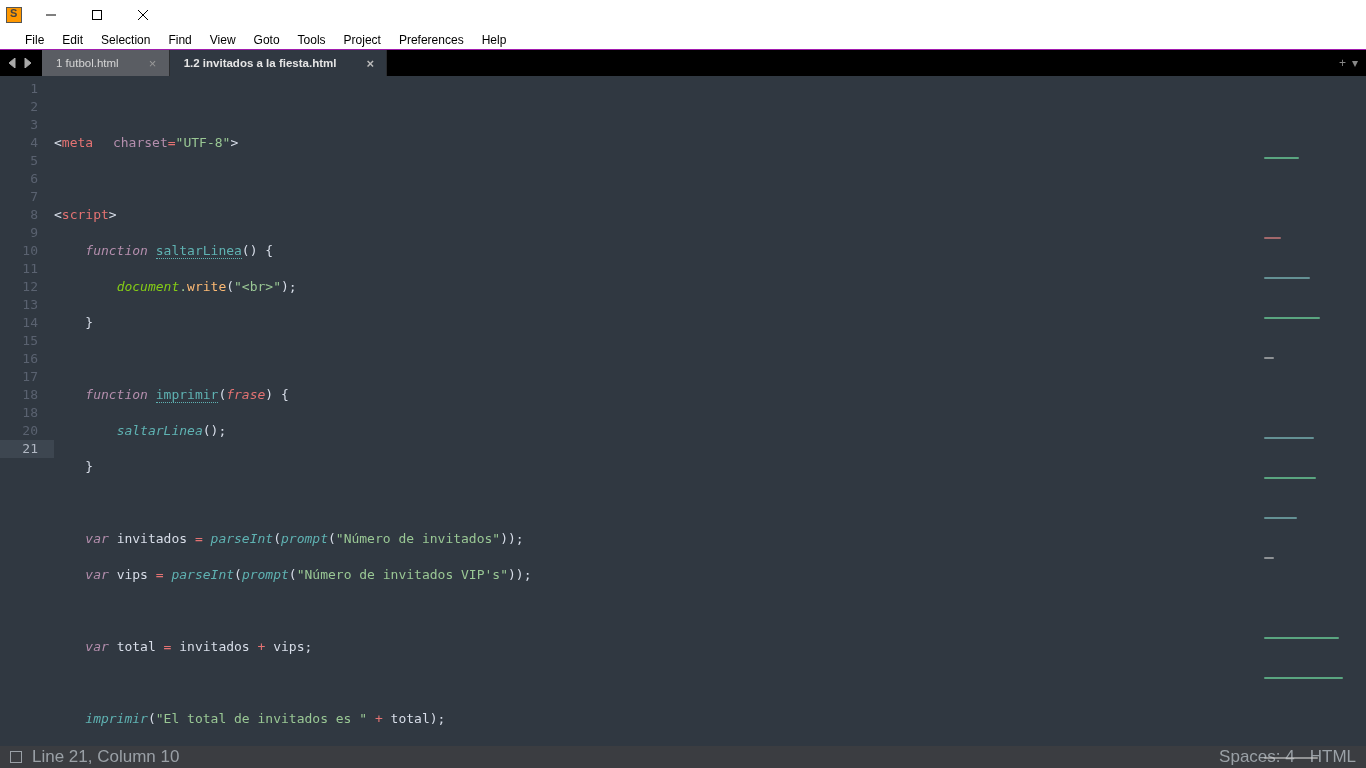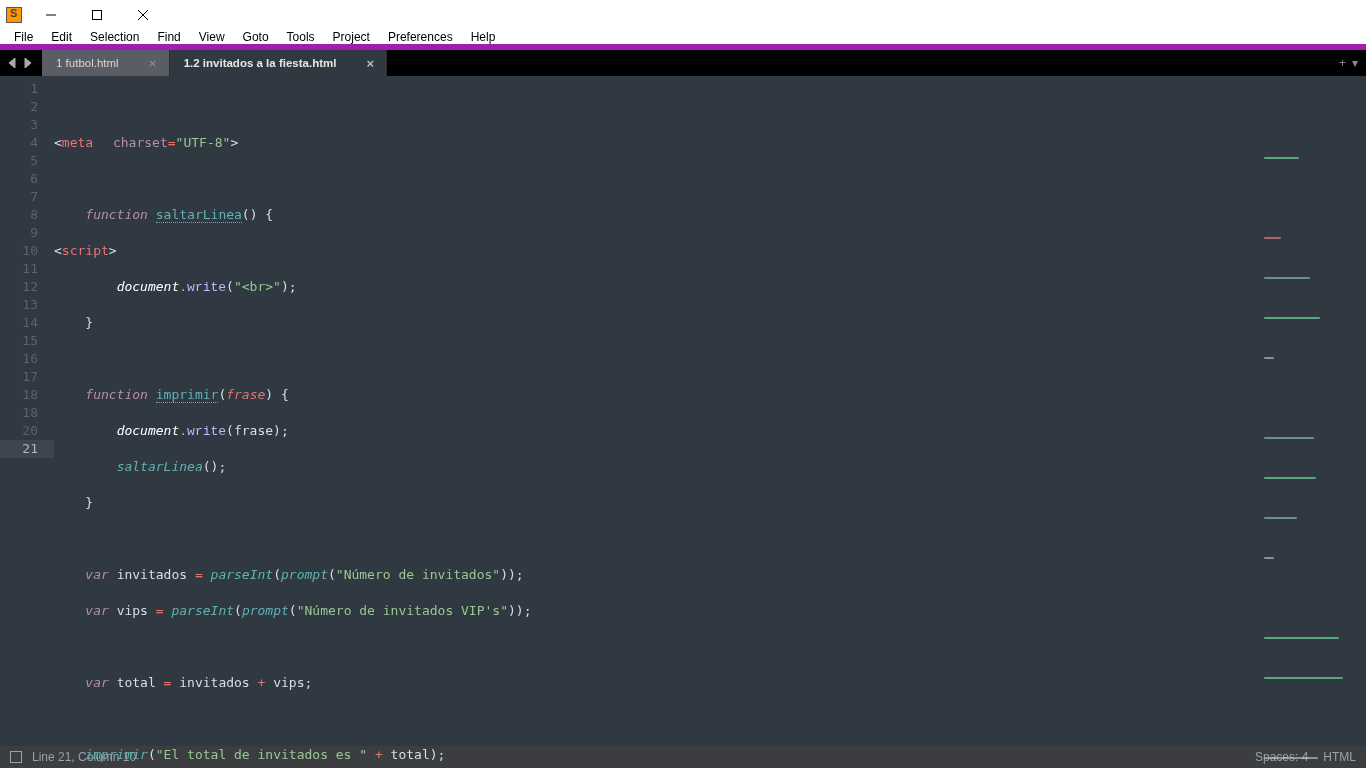--- a/index.html
+++ b/index.html
@@ -4,21 +4,21 @@
 <style>
   * { margin: 0; padding: 0; box-sizing: border-box; }
   html, body { width: 1366px; height: 768px; font-family: "Segoe UI", Tahoma, sans-serif; font-size: 12px; overflow: hidden; background: #fff; }
   .titlebar { height: 30px; background: #fff; display: flex; align-items: center; padding-left: 6px; }
   .app-icon { width: 16px; height: 16px; background: #ff9800; border: 1px solid #555; position: relative; margin-right: 6px; }
   .app-icon::after { content: "S"; position: absolute; left: 3px; top: -1px; font-size: 11px; font-weight: bold; color: #444; }
   .title-text { color: #000; font-size: 12px; flex: 1; }
   .win-controls { display: flex; height: 100%; }
   .win-btn { width: 46px; height: 100%; display: flex; align-items: center; justify-content: center; color: #000; }
   .win-btn svg { stroke: #000; stroke-width: 1; fill: none; }
-  .menubar { height: 20px; background: #fff; display: flex; align-items: center; padding-left: 5px; gap: 0; border-bottom: 6px solid #a21caf; }
+  .menubar { height: 20px; background: #fff; display: flex; align-items: center; padding-left: 16px; gap: 0; border-bottom: 1px solid #a21caf; }
   .menu-item { padding: 2px 9px; color: #000; font-size: 12px; }
   .toolbar { height: 26px; background: #000000; display: flex; align-items: center; }
   .nav-btns { display: flex; gap: 2px; padding: 0 8px; }
   .nav-arrow { width: 12px; height: 12px; }
   .nav-arrow svg { stroke: #aaa; fill: #aaa; }
   .tabs { display: flex; height: 100%; flex: 1; }
   .tab { height: 100%; display: flex; align-items: center; padding: 0 10px 0 14px; gap: 28px; font-size: 11.5px; color: #bcbcbc; background: #3b3d41; position: relative; border-right: 1px solid #2a2c2f; }
   .tab.inactive { background: #5a5d63; color: #d6d6d6; }
   .tab.active { background: #303841; color: #e6e6e6; font-weight: bold; }
   .tab-close { color: #999; font-size: 13px; width: 12px; text-align: center; }
@@ -33,29 +33,29 @@
   .tag-angle { color:#d8dee9; }
   .tag-name { color:#e57373; }
   .attr-name { color:#b48ead;margin-left:12px; }
   .attr-val { color:#99c794; }
   .op { color:#e57373; }
   .kw { color:#b48ead; font-style:italic; }
   .fn { color:#5fb3b3; }
   .fn-ital { color:#5fb3b3; font-style:italic; }
   .paren { color:#d8dee9; }
   .param-kw { color:#e57373; font-style:italic; }
-  .builtin { color:#ffffff; font-style:italic; }
+  .builtin { color:#84cc16; font-style:italic; }
   .dot { color:#99c794; }
-  .prop { color:#c4b5fd;font-family:Liberation Mono, monospace; }
+  .prop { color:#fdba74; }
   .string { color:#99c794; }
   .varname { color:#d8dee9; }
   .semicolon { color:#d8dee9; }
   .minimap { position:absolute; top:4px; right:6px; width:96px; height:80px; opacity:0.6; }
   .minimap .mline { height:2px; margin:1px 0; border-radius:1px; }
-  .statusbar { height:22px; background:#3b3d41; color:#9aa0a6; display:flex; align-items:center; font-size:12px; padding:0 10px; }
+  .statusbar { height:22px; background:#3b3d41; color:#9aa0a6; display:flex; align-items:center; font-size:17px; padding:0 10px; }
   .statusbar .spacer { flex:1; }
   .status-icon { width:12px; height:12px; border:1px solid #9aa0a6; margin-right:10px; }
   .status-item { margin-left: 15px; }
   .underline-dotted { border-bottom:1px dotted #5fb3b3; }
 </style>
 </head>
 <body>
 
 <div class="titlebar">
   <div class="app-icon"></div>
@@ -138,27 +138,26 @@
     <div class="ln">17</div>
     <div class="ln">18</div>
     <div class="ln">18</div>
     <div class="ln">20</div>
     <div class="ln current">21</div>
   </div>
   <div class="code">
 <div class="codeline"> </div>
 <div class="codeline"><span class="tag-angle">&lt;</span><span class="tag-name">meta</span> <span class="attr-name">charset</span><span class="op">=</span><span class="attr-val">"UTF-8"</span><span class="tag-angle">&gt;</span></div>
 <div class="codeline"> </div>
+<div class="codeline"><span class="tag-angle">&lt;</span><span class="tag-name">script</span><span class="tag-angle">&gt;</span></div>
 <div class="codeline">    <span class="kw">function</span> <span class="fn underline-dotted">saltarLinea</span><span class="paren">()</span> <span class="paren">{</span></div>
-<div class="codeline"><span class="tag-angle">&lt;</span><span class="tag-name">script</span><span class="tag-angle">&gt;</span></div>
 <div class="codeline">        <span class="builtin">document</span><span class="dot">.</span><span class="prop">write</span><span class="paren">(</span><span class="string">"&lt;br&gt;"</span><span class="paren">)</span><span class="semicolon">;</span></div>
 <div class="codeline">    <span class="paren">}</span></div>
 <div class="codeline"> </div>
 <div class="codeline">    <span class="kw">function</span> <span class="fn underline-dotted">imprimir</span><span class="paren">(</span><span class="param-kw">frase</span><span class="paren">)</span> <span class="paren">{</span></div>
-<div class="codeline">        <span class="builtin">document</span><span class="dot">.</span><span class="prop">write</span><span class="paren">(</span><span class="varname">frase</span><span class="paren">)</span><span class="semicolon">;</span></div>
 <div class="codeline">        <span class="fn-ital">saltarLinea</span><span class="paren">()</span><span class="semicolon">;</span></div>
 <div class="codeline">    <span class="paren">}</span></div>
 <div class="codeline"> </div>
 <div class="codeline">    <span class="kw">var</span> <span class="varname">invitados</span> <span class="op">=</span> <span class="fn-ital">parseInt</span><span class="paren">(</span><span class="fn-ital">prompt</span><span class="paren">(</span><span class="string">"Número de invitados"</span><span class="paren">))</span><span class="semicolon">;</span></div>
 <div class="codeline">    <span class="kw">var</span> <span class="varname">vips</span> <span class="op">=</span> <span class="fn-ital">parseInt</span><span class="paren">(</span><span class="fn-ital">prompt</span><span class="paren">(</span><span class="string">"Número de invitados VIP's"</span><span class="paren">))</span><span class="semicolon">;</span></div>
 <div class="codeline"> </div>
 <div class="codeline">    <span class="kw">var</span> <span class="varname">total</span> <span class="op">=</span> <span class="varname">invitados</span> <span class="op">+</span> <span class="varname">vips</span><span class="semicolon">;</span></div>
 <div class="codeline"> </div>
 <div class="codeline">    <span class="fn-ital">imprimir</span><span class="paren">(</span><span class="string">"El total de invitados es "</span> <span class="op">+</span> <span class="varname">total</span><span class="paren">)</span><span class="semicolon">;</span></div>
 

